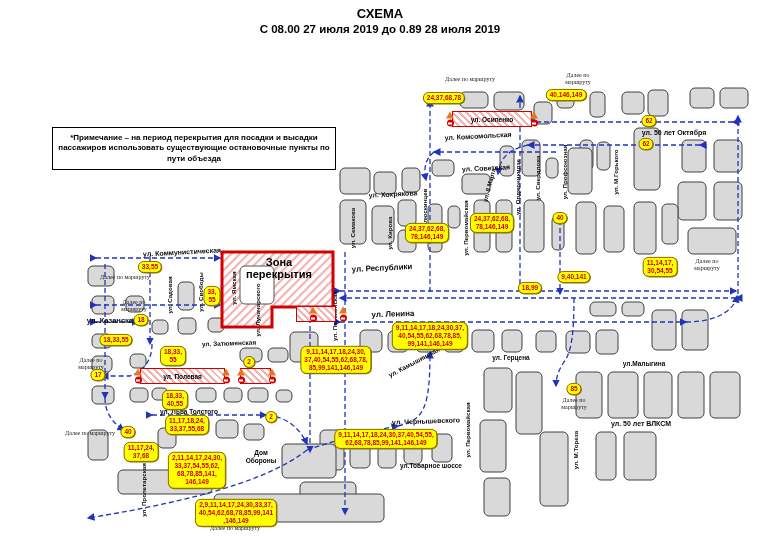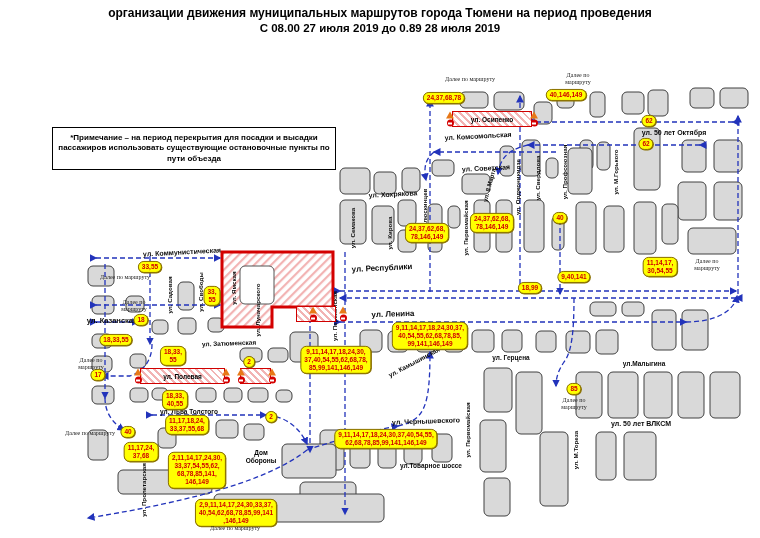--- a/index.html
+++ b/index.html
@@ -32,21 +32,21 @@
              border-bottom:7px solid #e77817}
   .sign .circ{width:7px;height:7px;background:#d40000;border-radius:50%;margin:1px auto 0;position:relative}
   .sign .circ:after{content:"";position:absolute;left:1.5px;top:2.5px;width:4px;height:2px;background:#fff}
 </style>
 </head>
 <body>
 
 <div class="stage">
 
   <div class="hdr">
-    <div class="t2">организации движения муниципальных маршрутов города Тюмени на период проведения</div>
+    <div class="t1">СХЕМА</div>
     <div class="t4">С 08.00 27 июля 2019 до 0.89 28 июля 2019</div>
   </div>
 
   <div class="note">*Примечание – на период перекрытия для посадки и высадки пассажиров использовать существующие остановочные пункты по пути объезда</div>
 
   <svg class="map" width="760" height="538">
     <defs>
       <marker id="arr" markerWidth="7" markerHeight="7" refX="5" refY="3" orient="auto">
         <path d="M0,0 L6,3 L0,6 Z" fill="#2233bb"></path>
       </marker>
@@ -185,20 +185,21 @@
         <path d="M152,344 C152,362 142,372 130,376 L102,376" marker-end="url(#arr)"></path>
         <path d="M268,415 C286,417 300,428 307,444" marker-end="url(#arr)"></path>
         <path d="M307,450 C272,478 200,500 88,518" marker-end="url(#arr)"></path>
         <path d="M307,450 C330,442 365,432 398,426" marker-end="url(#arr)"></path>
         <path d="M398,426 C424,420 430,408 430,352" marker-end="url(#arr)"></path>
         <path d="M574,298 C574,330 572,352 564,362 C558,371 556,378 556,386" marker-end="url(#arr)"></path>
         <path d="M105,398 C105,414 114,424 124,430" marker-end="url(#arr)"></path>
       </g>
   </svg>
 
+  <div class="zlabel" style="left:279px;top:268px">Зона перекрытия</div>
 
   <div id="labels">
       <div class="lbl" style="left: 182px; top: 252px; font-size: 7px; transform: translate(-50%, -50%) rotate(-3deg);">ул. Коммунистическая</div>
       <div class="lbl" style="left: 112px; top: 320px; font-size: 7.5px; transform: translate(-50%, -50%) rotate(0deg);">ул. Казанская</div>
       <div class="lbl" style="left: 229px; top: 343px; font-size: 6.5px; transform: translate(-50%, -50%) rotate(-2deg);">ул. Затюменская</div>
       <div class="lbl" style="left: 189px; top: 411px; font-size: 6.5px; transform: translate(-50%, -50%) rotate(0deg);">ул. Льва Толстого</div>
       <div class="lbl" style="left: 169px; top: 295px; font-size: 6.2px; transform: translate(-50%, -50%) rotate(-90deg);">ул. Садовая</div>
       <div class="lbl" style="left: 200px; top: 292px; font-size: 6.2px; transform: translate(-50%, -50%) rotate(-90deg);">ул. Свободы</div>
       <div class="lbl" style="left: 233px; top: 288px; font-size: 6.2px; transform: translate(-50%, -50%) rotate(-90deg);">ул. Ямская</div>
       <div class="lbl" style="left: 257px; top: 310px; font-size: 6.2px; transform: translate(-50%, -50%) rotate(-90deg);">ул. Луначарского</div>

